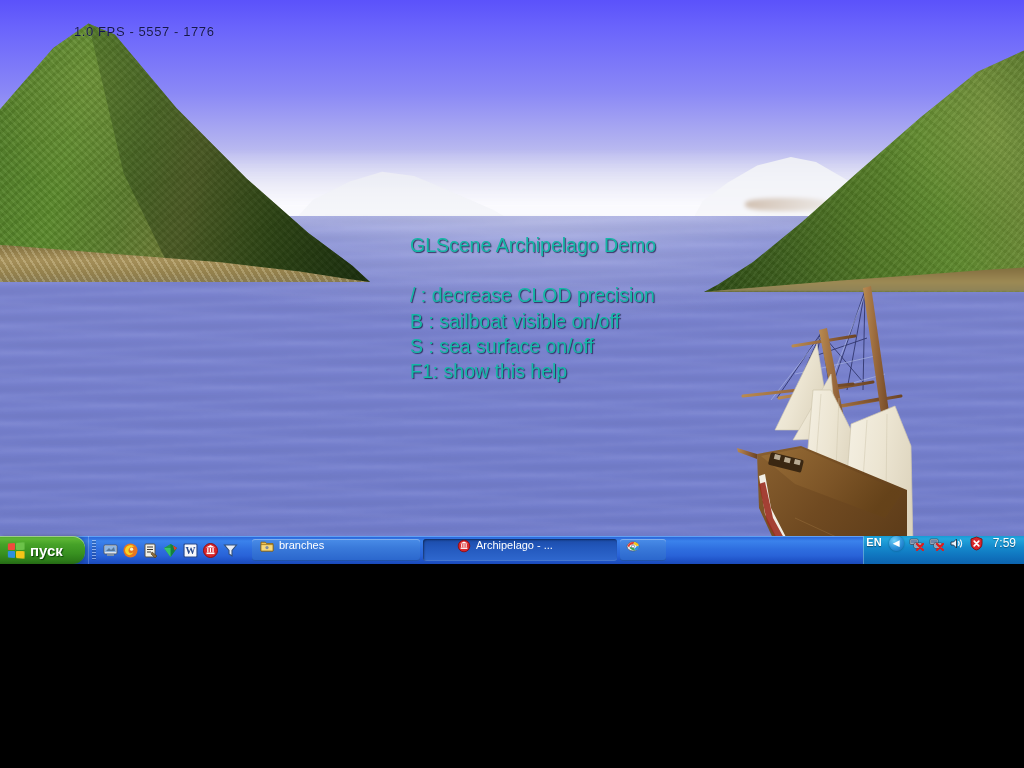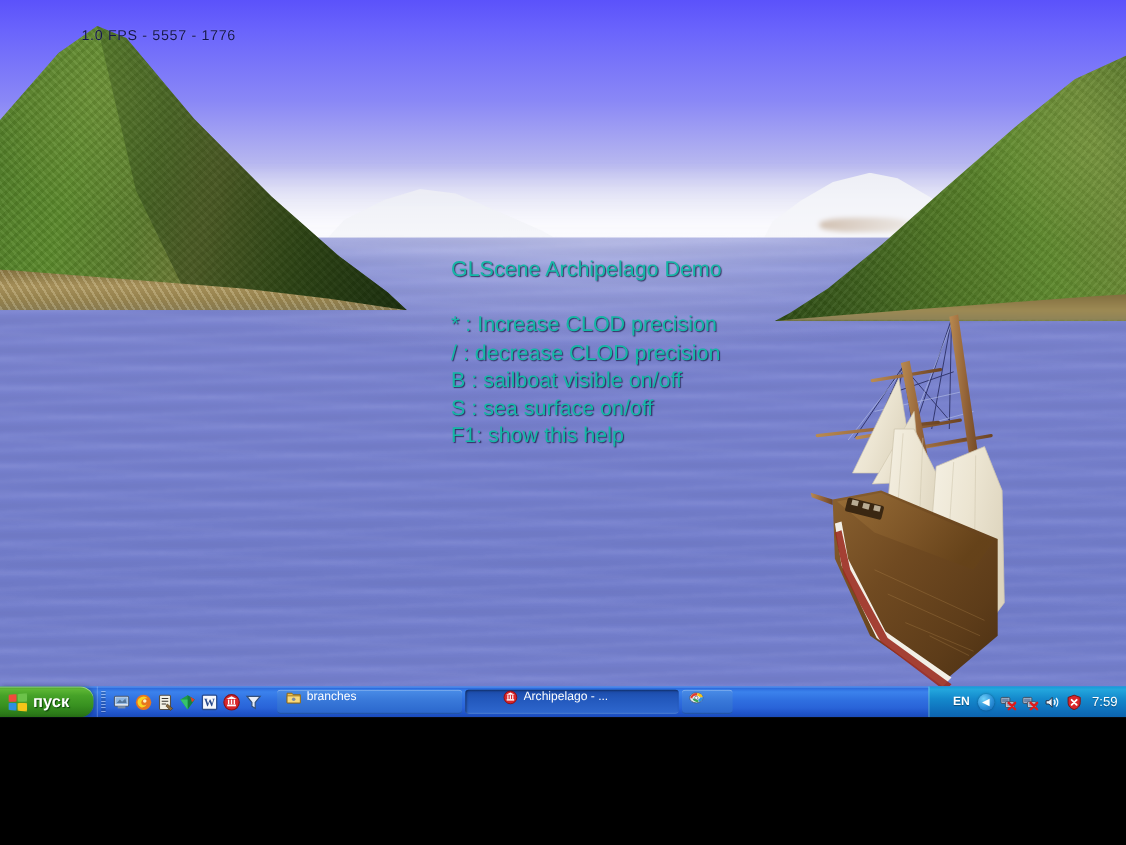--- a/index.html
+++ b/index.html
@@ -5,21 +5,21 @@
 <style>
   html, body {
     margin: 0;
     padding: 0;
     background: #000;
     font-family: "Liberation Sans", sans-serif;
   }
   #screen {
     position: relative;
     width: 1024px;
-    height: 652px;
+    height: 564px;
     overflow: hidden;
     background: #000;
     user-select: none;
   }
 
   
   #viewport {
     position: absolute;
     left: 0; top: 0;
     width: 1024px;
@@ -304,22 +304,22 @@
     padding-left: 34px;
   }
   .task-btn .ticon { width: 14px; height: 14px; flex: 0 0 14px; position: relative; }
   .task-btn .tlabel { overflow: hidden; text-overflow: ellipsis; }
   .task-btn.w1 { width: 152px; }
   .task-btn.w2 { width: 152px; }
   .task-btn.w3 { width: 34px; padding: 0 6px; }
 
   
   #system-tray {
-    display: flex; align-items: center; gap: 5px;
-    padding: 0 8px 0 22px;
+    display: flex; gap: 5px;
+    padding: 0 8px 0 3px;
     background: linear-gradient(to bottom,
       #169bd5 0%, #23a6dd 10%, #1489cc 40%, #0f72bd 75%, #0c63ae 100%);
     box-shadow: inset 1px 0 0 rgba(255,255,255,.3);
   }
   #system-tray .lang {
     color: #fff; font-size: 11px; font-weight: bold; padding-right: 2px;
     text-shadow: 0 1px 1px rgba(0,0,0,.4);
   }
   .tray-icon { width: 15px; height: 15px; position: relative; cursor: pointer; }
   #tray-expand {
@@ -460,21 +460,20 @@
         </g>
 
         <path d="M22,176 L2,170 L3,174 L22,181 Z" fill="url(#mastG)"></path>
       </svg>
     </div>
 
     <div id="fps-counter">1.0 FPS - 5557 - 1776</div>
 
     <div id="help-overlay">
       <div class="title">GLScene Archipelago Demo</div>
-      <div class="line">* : Increase CLOD precision</div>
       <div class="line">/ : decrease CLOD precision</div>
       <div class="line">B : sailboat visible on/off</div>
       <div class="line">S : sea surface on/off</div>
       <div class="line">F1: show this help</div>
     </div>
   </div>
 
   <div id="taskbar">
 
     <div id="start-button">

